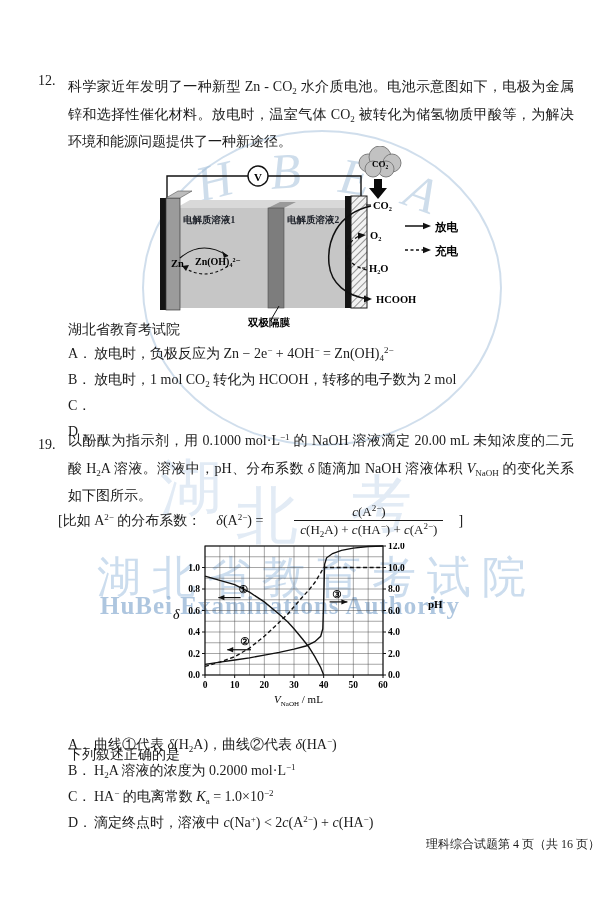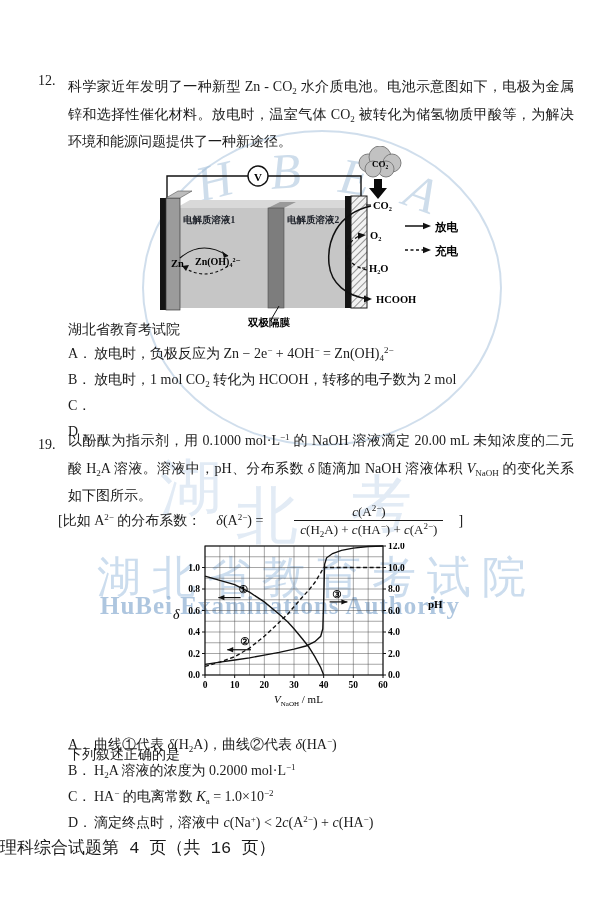--- a/index.html
+++ b/index.html
@@ -24,21 +24,21 @@
   .opt-row{display:flex;margin-bottom:8px;align-items:baseline;}
   .opt-label{width:26px;flex:0 0 26px;}
   sub,sup{font-size:9px;line-height:0;}
   sub{vertical-align:-3px;}
   sup{vertical-align:5px;}
   
   .formula-row{position:absolute;display:flex;align-items:center;font-size:14px;gap:15px;}
   .frac{display:inline-flex;flex-direction:column;text-align:center;font-size:13px;line-height:17px;margin-left:16px;}
   .frac .num{padding:0 6px;border-bottom:1.2px solid #1b1b1b;}
   .frac .den{padding:0 6px;}
-  .footer{position:absolute;left:0;right:0;text-align:left;font-size:17px;font-family:Liberation Mono, monospace;}
+  .footer{position:absolute;left:0;right:0;text-align:right;font-size:12px;}
   svg text{font-family:"Liberation Serif","DejaVu Serif",serif;}
 </style>
 </head>
 <body>
 
 <div class="page">
 
   <div class="wm wm-ellipse" style="left:142px;top:130px;width:356px;height:312px;"></div>
   <div class="wm wm-letter" style="left:196px;top:152px;transform:rotate(-14deg);">H</div>
   <div class="wm wm-letter" style="left:270px;top:142px;transform:rotate(-4deg);">B</div>

